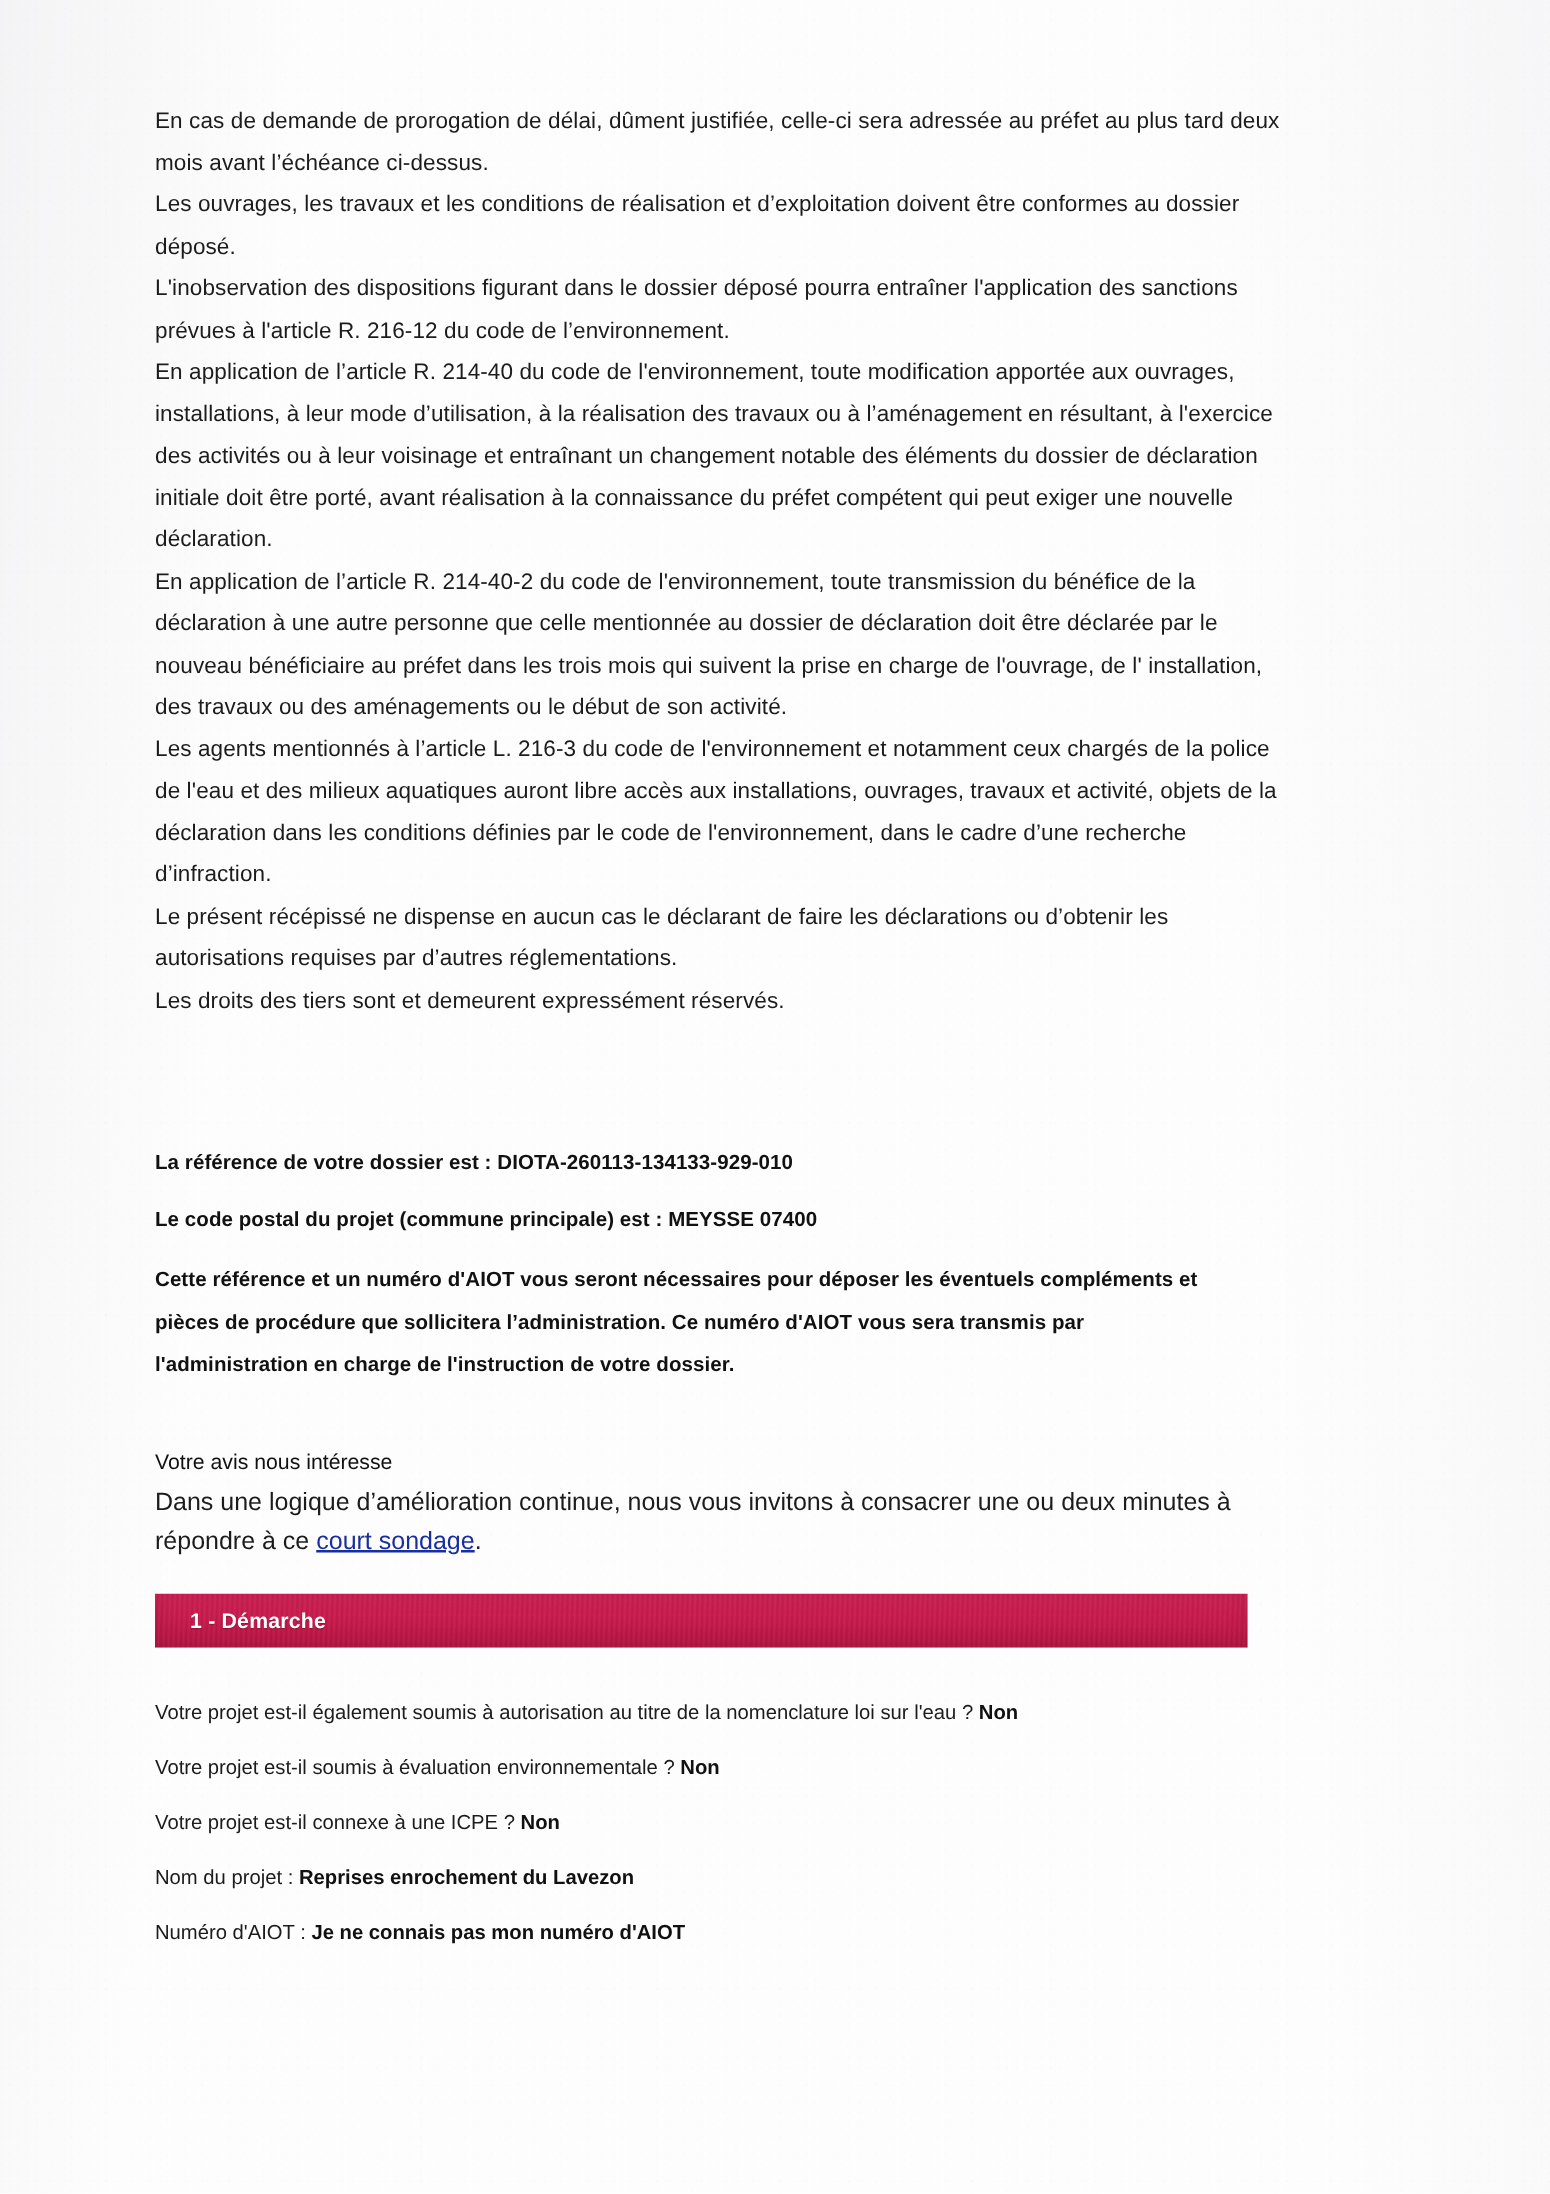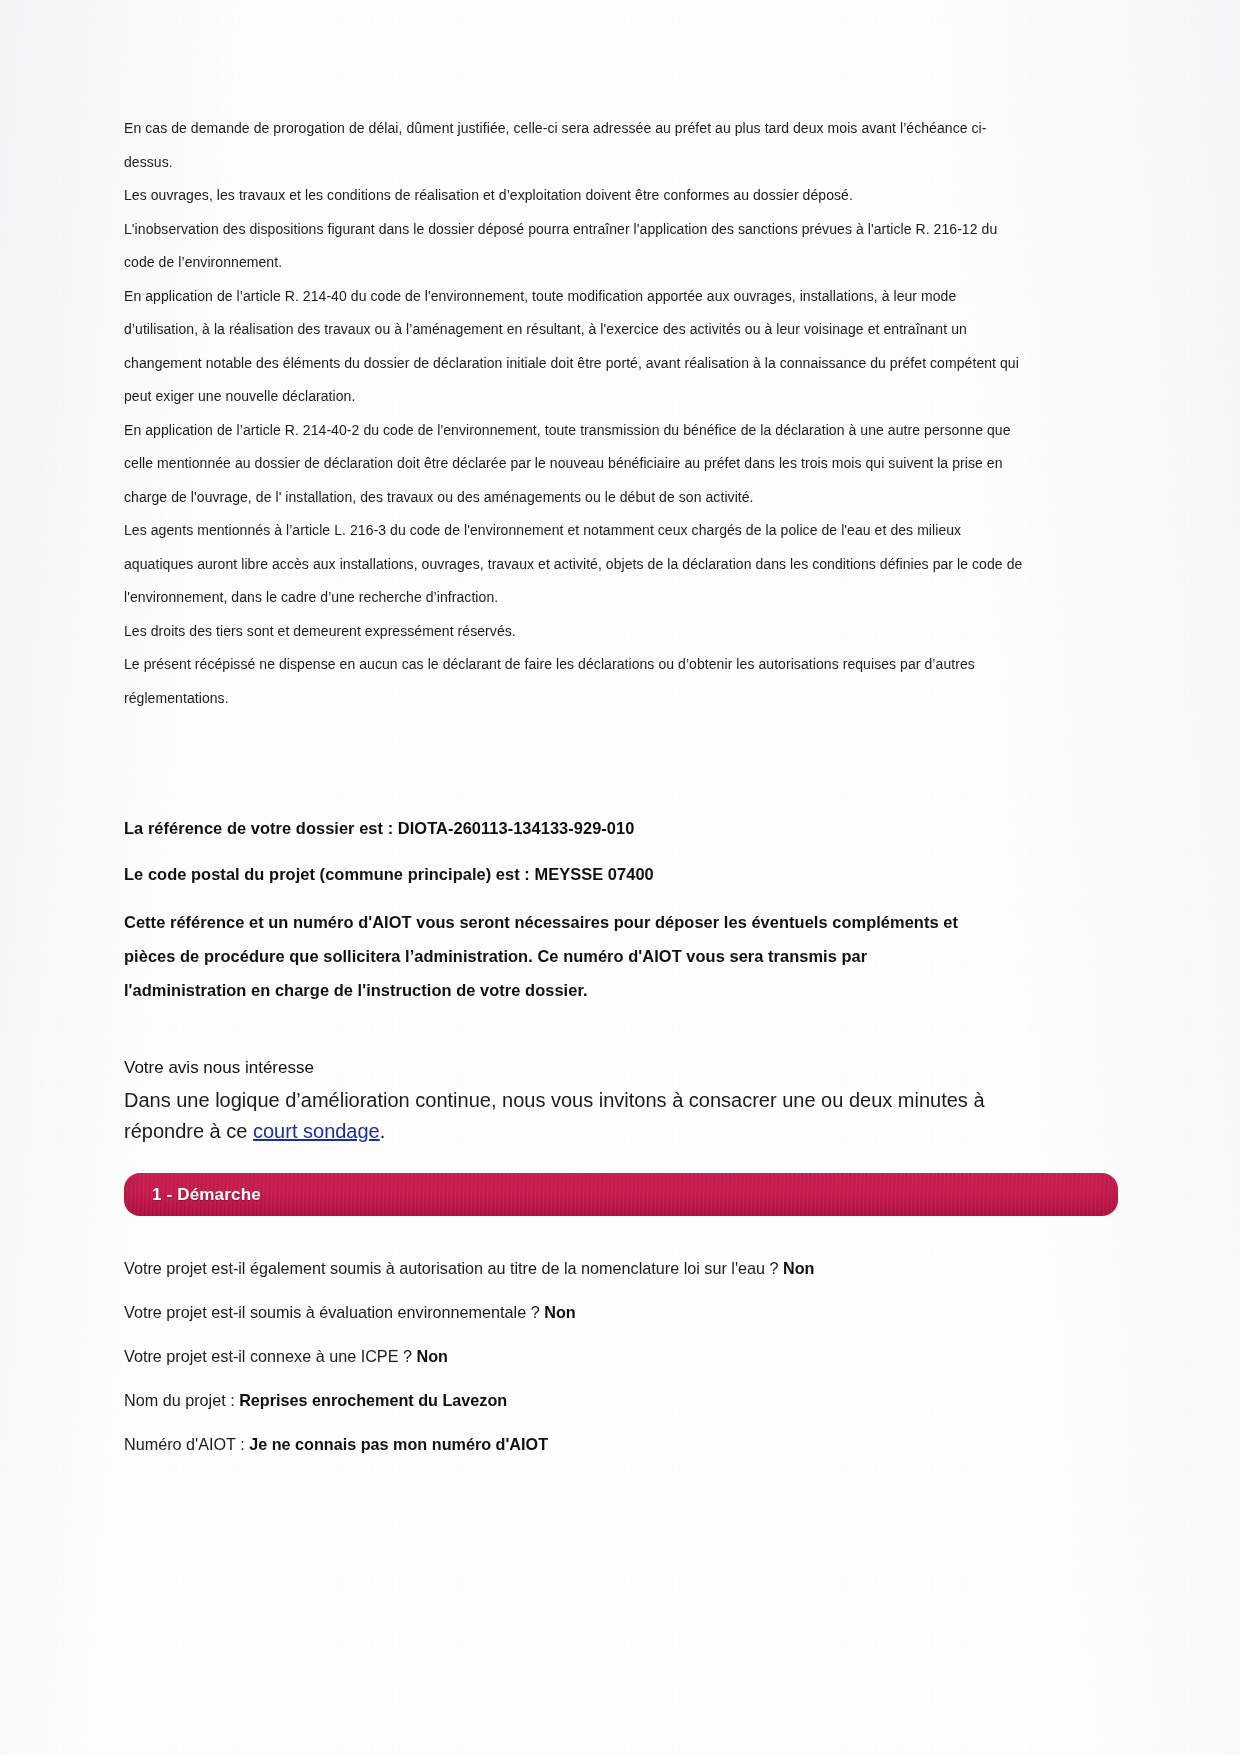--- a/index.html
+++ b/index.html
@@ -29,22 +29,22 @@
 
   .content {
     position: absolute;
     left: 124px;
     top: 0;
     width: 900px;
   }
 
   
   .legal {
-    margin-top: 112px;
-    font-size: 14px;
+    margin-top: 80px;
+    font-size: 18px;
     line-height: 33.5px;
     letter-spacing: 0.005em;
     color: #1c1c1c;
     width: 900px;
   }
   .legal p {
     margin: 0;
     text-align: left;
   }
 
@@ -101,23 +101,22 @@
     align-items: center;
     box-shadow: inset 0 0 18px rgba(0,0,0,0.10);
   }
   .banner-main {
     margin-top: 46px;
     width: 870px;
     justify-content: center;
   }
   .banner-sub {
     margin-top: 26px;
-    width: 994px;
+    width: 874px;
     justify-content: flex-start;
-    border-radius: 16px;
   }
   .banner-main .banner-text {
     font-size: 22px;
     font-weight: bold;
     color: #ffffff;
     letter-spacing: 0.01em;
     text-shadow: 0 1px 1px rgba(0,0,0,0.28);
   }
   .banner-sub .banner-text {
     font-size: 17px;
@@ -163,22 +162,22 @@
 <div class="page">
   <div class="content">
 
     <section class="legal">
       <p>En cas de demande de prorogation de délai, dûment justifiée, celle-ci sera adressée au préfet au plus tard deux mois avant l’échéance ci-dessus.</p>
       <p>Les ouvrages, les travaux et les conditions de réalisation et d’exploitation doivent être conformes au dossier déposé.</p>
       <p>L'inobservation des dispositions figurant dans le dossier déposé pourra entraîner l'application des sanctions prévues à l'article R. 216-12 du code de l’environnement.</p>
       <p>En application de l’article R. 214-40 du code de l'environnement, toute modification apportée aux ouvrages, installations, à leur mode d’utilisation, à la réalisation des travaux ou à l’aménagement en résultant, à l'exercice des activités ou à leur voisinage et entraînant un changement notable des éléments du dossier de déclaration initiale doit être porté, avant réalisation à la connaissance du préfet compétent qui peut exiger une nouvelle déclaration.</p>
       <p>En application de l’article R. 214-40-2 du code de l'environnement, toute transmission du bénéfice de la déclaration à une autre personne que celle mentionnée au dossier de déclaration doit être déclarée par le nouveau bénéficiaire au préfet dans les trois mois qui suivent la prise en charge de l'ouvrage, de l' installation, des travaux ou des aménagements ou le début de son activité.</p>
       <p>Les agents mentionnés à l’article L. 216-3 du code de l'environnement et notamment ceux chargés de la police de l'eau et des milieux aquatiques auront libre accès aux installations, ouvrages, travaux et activité, objets de la déclaration dans les conditions définies par le code de l'environnement, dans le cadre d’une recherche d’infraction.</p>
+      <p>Le présent récépissé ne dispense en aucun cas le déclarant de faire les déclarations ou d’obtenir les autorisations requises par d’autres réglementations.</p>
       <p>Les droits des tiers sont et demeurent expressément réservés.</p>
-      <p>Le présent récépissé ne dispense en aucun cas le déclarant de faire les déclarations ou d’obtenir les autorisations requises par d’autres réglementations.</p>
     </section>
 
     <section class="refblock">
       <div class="line">La référence de votre dossier est : DIOTA-260113-134133-929-010</div>
       <div class="line">Le code postal du projet (commune principale) est : MEYSSE 07400</div>
       <div class="para">Cette référence et un numéro d'AIOT vous seront nécessaires pour déposer les éventuels compléments et pièces de procédure que sollicitera l’administration. Ce numéro d'AIOT vous sera transmis par l'administration en charge de l'instruction de votre dossier.</div>
     </section>
 
     <section class="avis">
       <div class="avis-title">Votre avis nous intéresse</div>

